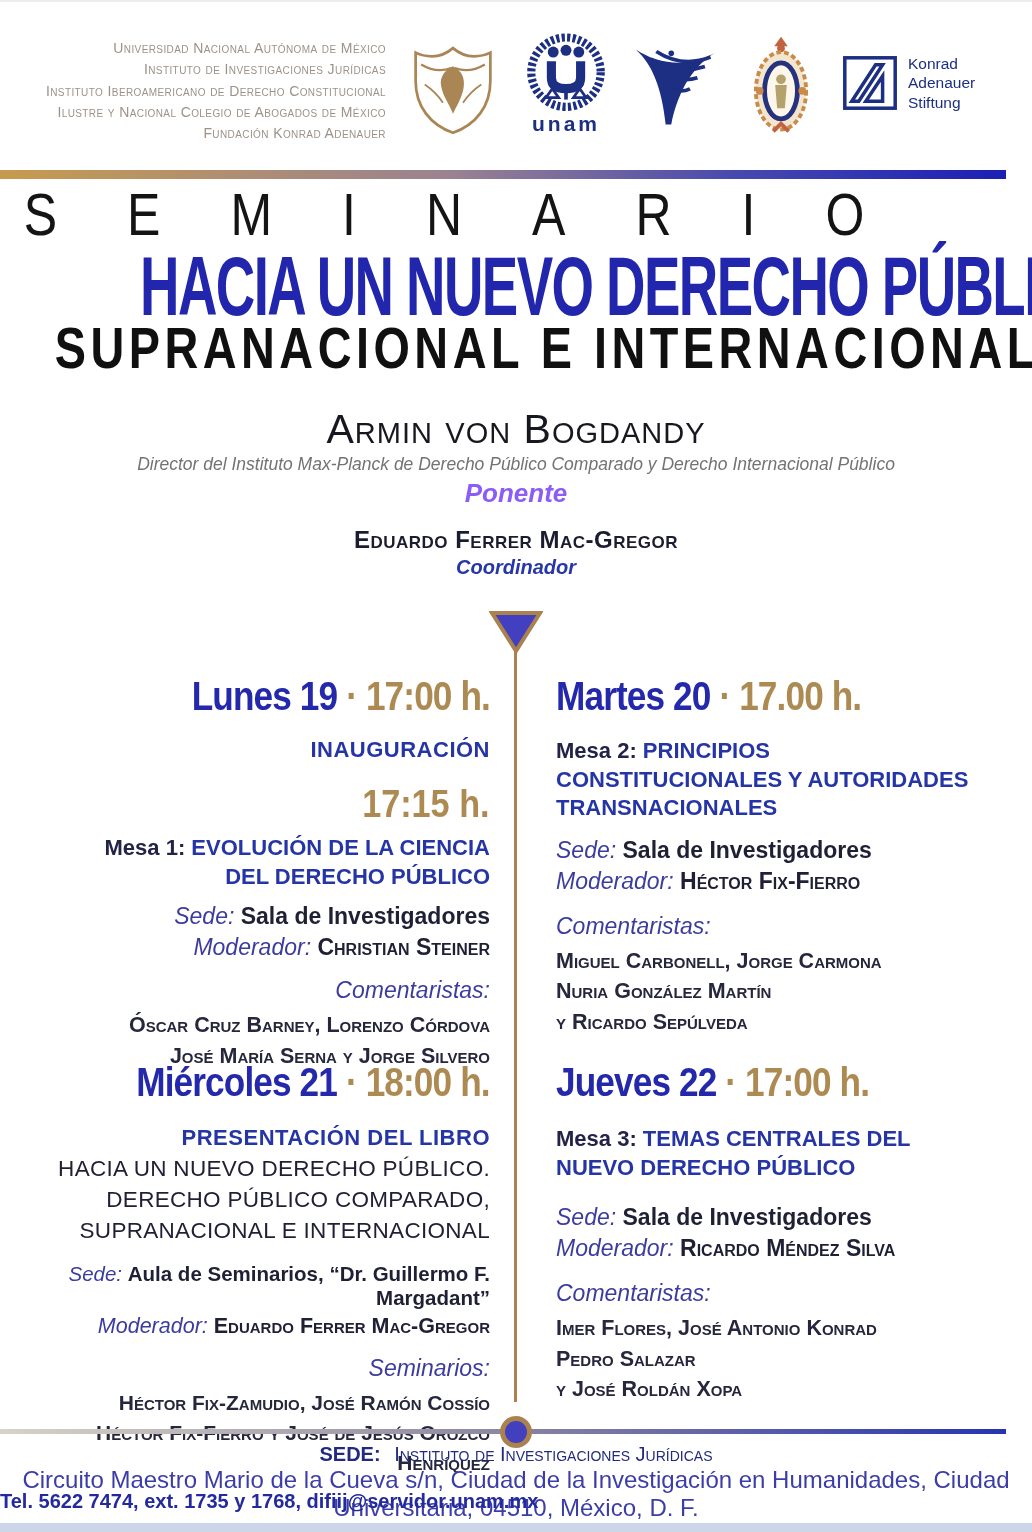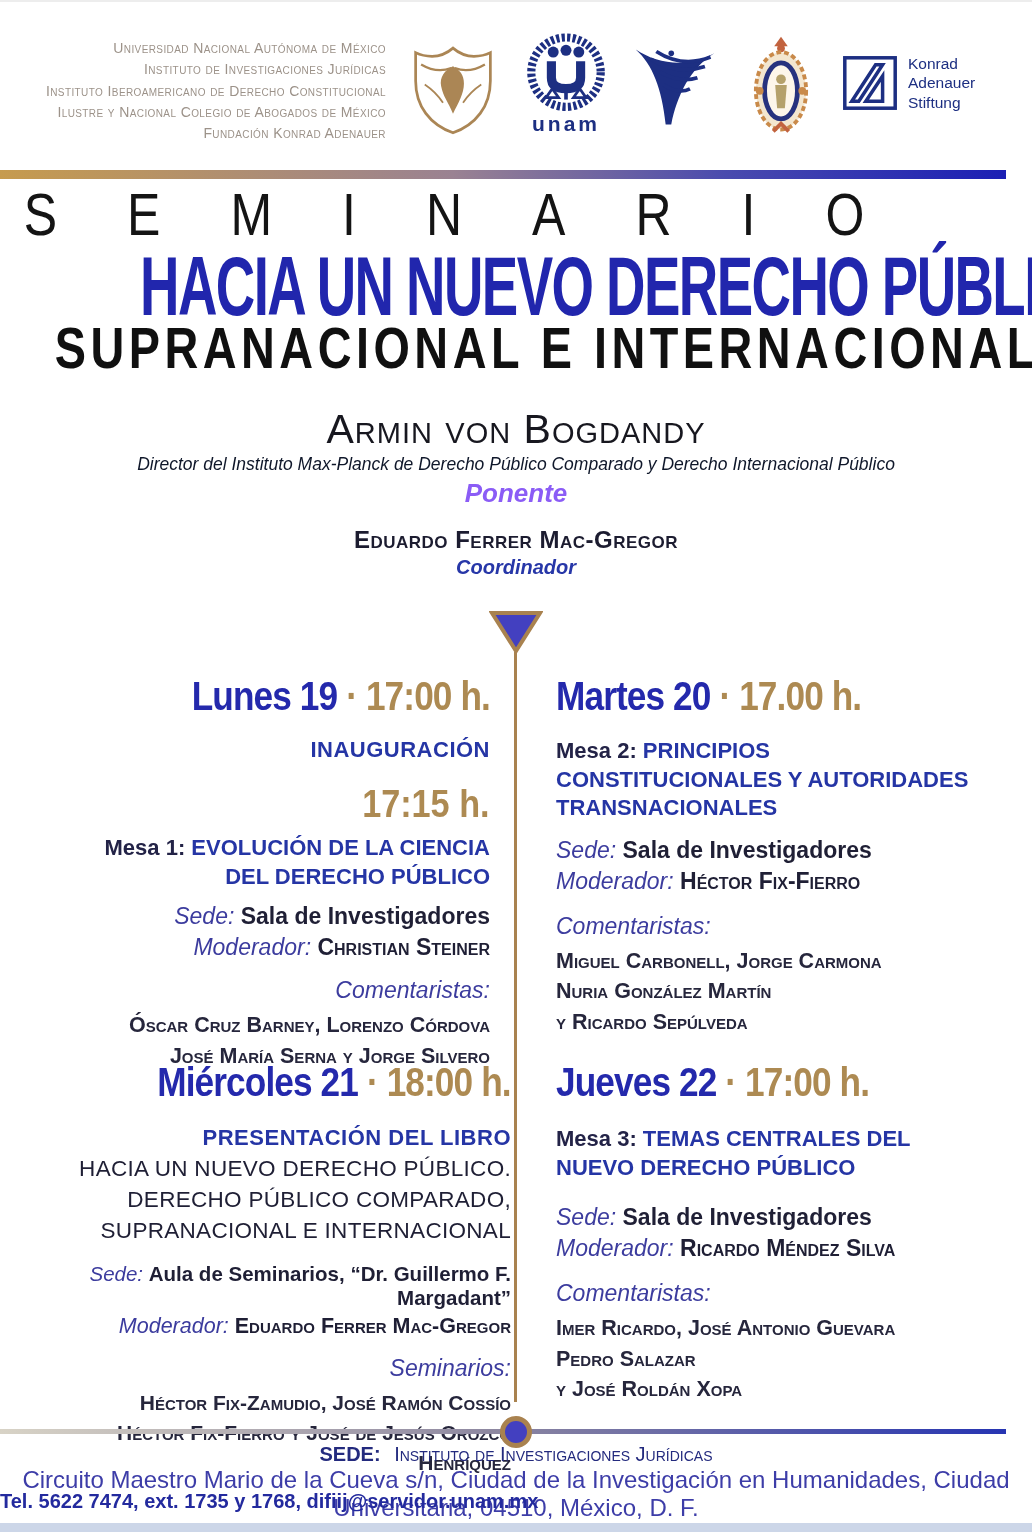--- a/index.html
+++ b/index.html
@@ -53,21 +53,21 @@
     display:inline-block;font-size:52px;font-weight:bold;color:#101010;
     letter-spacing:5px;transform:scale(.9,1.1);transform-origin:center;
   }
   
   .ponente-name{
     position:absolute;left:0;top:404px;width:1032px;text-align:center;
     font-variant:small-caps;font-size:41px;color:#17171f;letter-spacing:1px;
   }
   .ponente-desc{
     position:absolute;left:0;top:452px;width:1032px;text-align:center;
-    font-style:italic;font-size:17.5px;color:#0f172a;
+    font-style:italic;font-size:17.5px;color:#737373;
   }
   .ponente-role{
     position:absolute;left:0;top:476px;width:1032px;text-align:center;
     font-style:italic;font-weight:bold;font-size:26px;color:#8b5cf6;
   }
   .coord-name{
     position:absolute;left:0;top:524px;width:1032px;text-align:center;
     font-variant:small-caps;font-weight:bold;font-size:24px;color:#1c1c30;letter-spacing:.5px;
   }
   .coord-role{
@@ -249,21 +249,21 @@
       <span class="v sc">Héctor Fix-Fierro</span>
     </div>
     <div class="group-label" style="margin-top:18px;">Comentaristas:</div>
     <div class="names">
       <div>Miguel Carbonell, Jorge Carmona</div>
       <div>Nuria González Martín</div>
       <div>y Ricardo Sepúlveda</div>
     </div>
   </section>
 
-  <section class="col-left" style="top:1058px;margin-left:21px;">
+  <section class="col-left" style="top:1058px;">
     <div class="day-line">
       <span><b class="day">Miércoles 21</b>
       <b class="dot">·</b>
       <b class="time">18:00 h.</b></span>
     </div>
     <div class="event" style="margin-top:20px;">PRESENTACIÓN DEL LIBRO</div>
     <div class="book">
       <div>HACIA UN NUEVO DERECHO PÚBLICO.</div>
       <div>DERECHO PÚBLICO COMPARADO,</div>
       <div>SUPRANACIONAL E INTERNACIONAL</div>
@@ -296,21 +296,21 @@
     <div class="kv" style="margin-top:22px;">
       <span class="k">Sede:</span>
       <span class="v">Sala de Investigadores</span>
     </div>
     <div class="kv">
       <span class="k">Moderador:</span>
       <span class="v sc">Ricardo Méndez Silva</span>
     </div>
     <div class="group-label" style="margin-top:18px;">Comentaristas:</div>
     <div class="names">
-      <div>Imer Ricardo, José Antonio Guevara</div>
+      <div>Imer Flores, José Antonio Konrad</div>
       <div>Pedro Salazar</div>
       <div>y José Roldán Xopa</div>
     </div>
   </section>
 
   <div class="rule-bottom"></div>
   <div class="divider-dot"></div>
   <div class="footer-sede">
     <span class="fl">SEDE:</span>
     <span class="fv">Instituto de Investigaciones Jurídicas</span>

